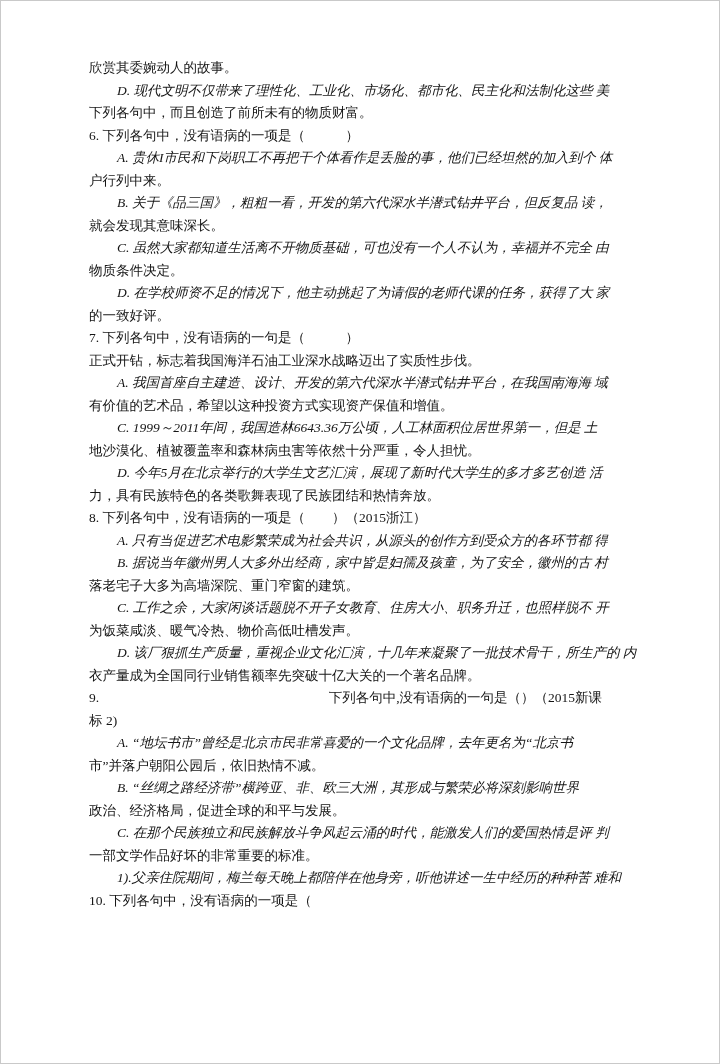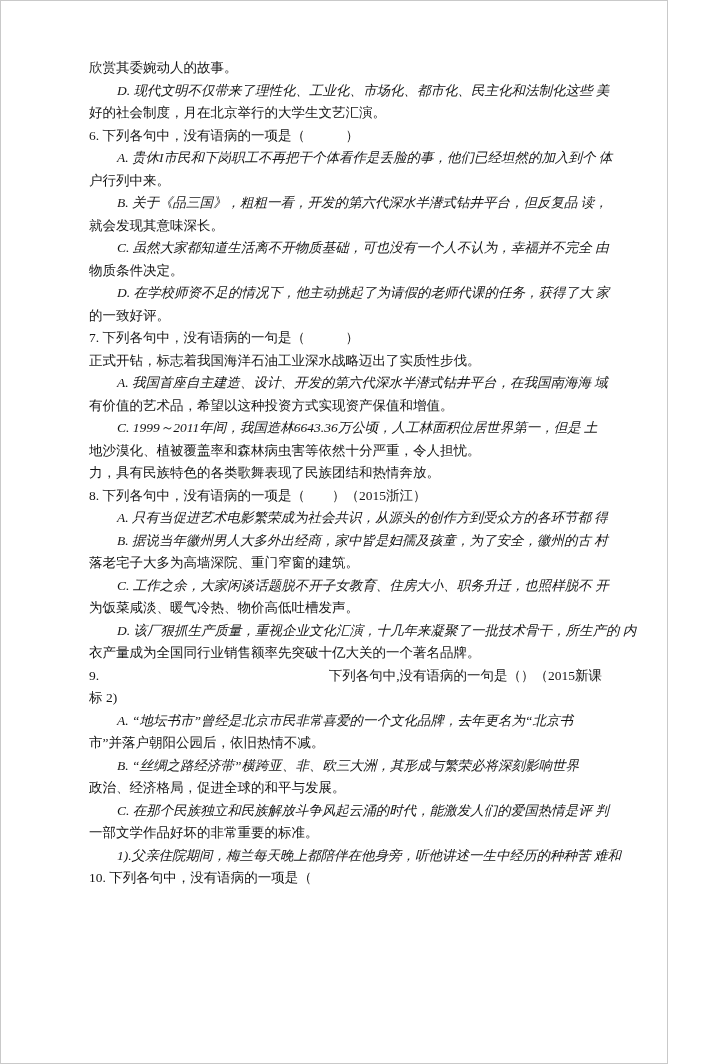--- a/index.html
+++ b/index.html
@@ -2,21 +2,21 @@
 <html><head>
 <meta charset="utf-8">
 <style>
   html, body {
     margin: 0;
     padding: 0;
     background: #ffffff;
   }
   .page {
     box-sizing: border-box;
-    width: 668px;
+    width: 720px;
     height: 1064px;
     background: #ffffff;
     border: 1px solid #c9c9c9;
     padding: 56px 80px 0 88px;
     overflow: hidden;
     font-family: "Liberation Serif", "DejaVu Serif", serif;
     color: #151515;
   }
   .ln {
     font-size: 13.5px;
@@ -25,36 +25,37 @@
   }
   .i0 { padding-left: 0; }
   .i1 { padding-left: 28px; font-style: italic; }
 </style>
 </head>
 <body>
 
 <div class="page">
   <div class="ln i0">欣赏其委婉动人的故事。</div>
   <div class="ln i1">D. 现代文明不仅带来了理性化、工业化、市场化、都市化、民主化和法制化这些 美</div>
-  <div class="ln i0">好的社会制度，月在北京举行的大学生文艺汇演。</div>
+  <div class="ln i0">下列各句中，而且创造了前所未有的物质财富。</div>
   <div class="ln i0">6. 下列各句中，没有语病的一项是（　　　）</div>
   <div class="ln i1">A. 贵休I市民和下岗职工不再把干个体看作是丢脸的事，他们已经坦然的加入到个 体</div>
   <div class="ln i0">户行列中来。</div>
   <div class="ln i1">B. 关于《品三国》，粗粗一看，开发的第六代深水半潜式钻井平台，但反复品 读，</div>
   <div class="ln i0">就会发现其意味深长。</div>
   <div class="ln i1">C. 虽然大家都知道生活离不开物质基础，可也没有一个人不认为，幸福并不完全 由</div>
   <div class="ln i0">物质条件决定。</div>
   <div class="ln i1">D. 在学校师资不足的情况下，他主动挑起了为请假的老师代课的任务，获得了大 家</div>
   <div class="ln i0">的一致好评。</div>
   <div class="ln i0">7. 下列各句中，没有语病的一句是（　　　）</div>
   <div class="ln i0">正式开钻，标志着我国海洋石油工业深水战略迈出了实质性步伐。</div>
   <div class="ln i1">A. 我国首座自主建造、设计、开发的第六代深水半潜式钻井平台，在我国南海海 域</div>
   <div class="ln i0">有价值的艺术品，希望以这种投资方式实现资产保值和增值。</div>
   <div class="ln i1">C. 1999～2011年间，我国造林6643.36万公顷，人工林面积位居世界第一，但是 土</div>
   <div class="ln i0">地沙漠化、植被覆盖率和森林病虫害等依然十分严重，令人担忧。</div>
+  <div class="ln i1">D. 今年5月在北京举行的大学生文艺汇演，展现了新时代大学生的多才多艺创造 活</div>
   <div class="ln i0">力，具有民族特色的各类歌舞表现了民族团结和热情奔放。</div>
   <div class="ln i0">8. 下列各句中，没有语病的一项是（　　）（2015浙江）</div>
   <div class="ln i1">A. 只有当促进艺术电影繁荣成为社会共识，从源头的创作方到受众方的各环节都 得</div>
   <div class="ln i1">B. 据说当年徽州男人大多外出经商，家中皆是妇孺及孩童，为了安全，徽州的古 村</div>
   <div class="ln i0">落老宅子大多为高墙深院、重门窄窗的建筑。</div>
   <div class="ln i1">C. 工作之余，大家闲谈话题脱不开子女教育、住房大小、职务升迁，也照样脱不 开</div>
   <div class="ln i0">为饭菜咸淡、暖气冷热、物价高低吐槽发声。</div>
   <div class="ln i1">D. 该厂狠抓生产质量，重视企业文化汇演，十几年来凝聚了一批技术骨干，所生产的 内</div>
   <div class="ln i0">衣产量成为全国同行业销售额率先突破十亿大关的一个著名品牌。</div>
   <div class="ln i0">9.　　　　　　　　　　　　　　　　　下列各句中,没有语病的一句是（）（2015新课</div>

